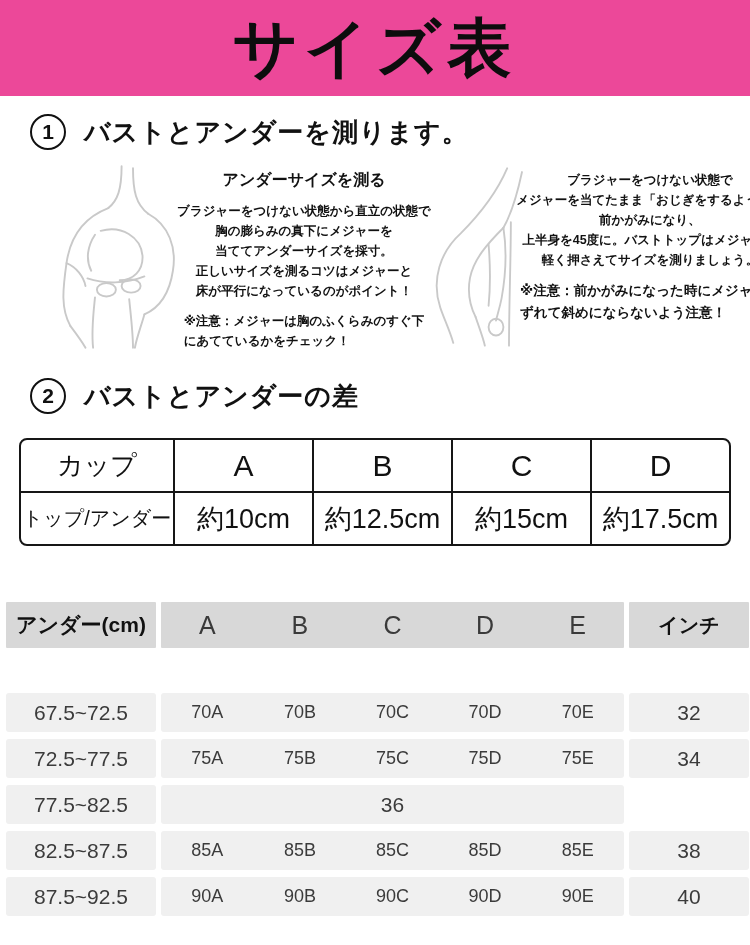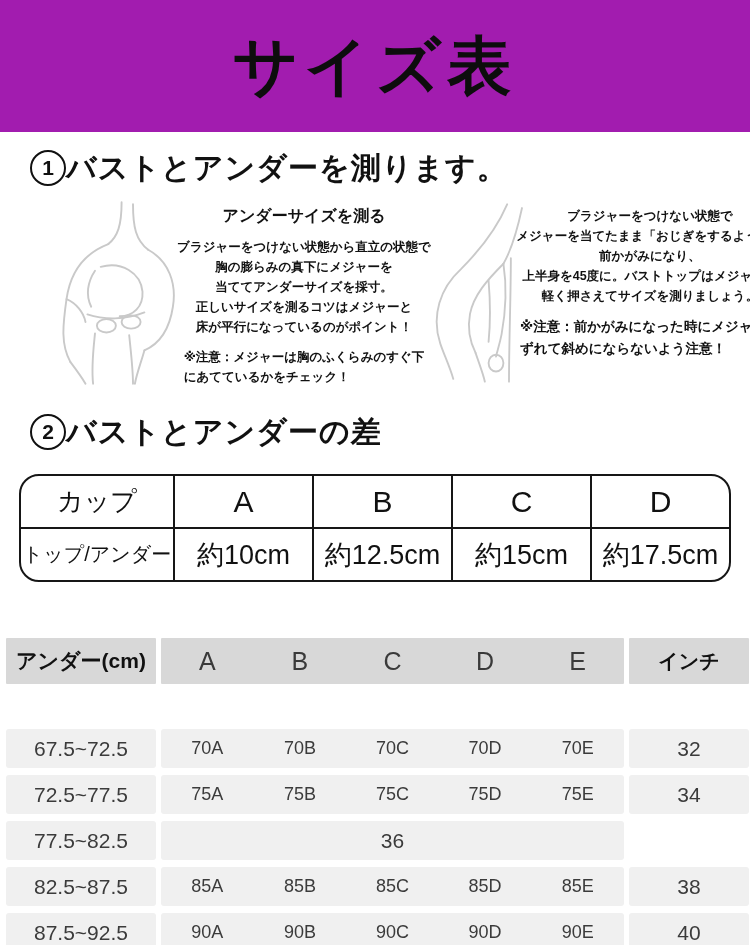--- a/index.html
+++ b/index.html
@@ -1,39 +1,39 @@
 <!DOCTYPE html>
 <html><head>
 <meta charset="utf-8">
 <style>
   html,body{margin:0;padding:0;background:#fff;}
   .page{width:750px;height:945px;overflow:hidden;background:#fff;
         font-family:"Liberation Sans","DejaVu Sans",sans-serif;color:#111;}
   
-  .banner{height:132px;background:#a21caf;display:flex;align-items:center;justify-content:center;}
+  .banner{height:96px;background:#ec4899;display:flex;align-items:center;justify-content:center;}
   .banner-title{font-size:64px;font-weight:800;letter-spacing:6px;color:#0d0d0d;}
   
   .heading{display:flex;align-items:center;margin:14px 0 0 30px;height:44px;}
   .circ-num{width:32px;height:32px;border:2px solid #111;border-radius:50%;
             display:inline-flex;align-items:center;justify-content:center;
             font-size:21px;font-weight:700;flex:0 0 auto;}
-  .heading-label{font-size:30px;font-weight:800;margin-left:0;letter-spacing:1px;}
+  .heading-label{font-size:26px;font-weight:800;margin-left:18px;letter-spacing:1px;}
   
   .measure{display:flex;margin-top:4px;height:202px;padding-left:38px;}
   .fig{flex:0 0 auto;}
   .tblock{flex:0 0 auto;display:flex;flex-direction:column;align-items:center;text-align:left;padding-top:12px;}
   .tblock.left{width:228px;}
   .tblock.right{width:232px;margin-left:-14px;}
   .tblock-title{font-weight:800;font-size:16px;margin-bottom:10px;}
   .tblock.right .tblock-title{font-size:15px;}
   .tblock-line{font-size:12.5px;font-weight:600;line-height:1.6;white-space:nowrap;}
   .tblock-note{margin-top:10px;}
   .tblock.right .tblock-note .tblock-line{font-size:13.5px;font-weight:700;}
   
-  .cup-table{width:708px;margin:20px auto 0;border:2px solid #161616;border-radius:20px;
+  .cup-table{width:708px;margin:20px auto 0;border:2px solid #161616;border-radius:8px;
              overflow:hidden;display:grid;grid-template-columns:152px 1fr 1fr 1fr 1fr;}
   .cup-cell{display:flex;align-items:center;justify-content:center;height:51px;
             border-top:2px solid #161616;border-left:2px solid #161616;font-size:27px;}
   .cup-cell.r0{border-top:none;}
   .cup-cell.c0{border-left:none;}
   .cup-cell.lbl{font-size:26px;}
   .cup-cell.sublbl{font-size:20px;}
   .cup-cell.letter{font-size:30px;font-weight:400;}
   
   .size-header,.size-row{display:grid;grid-template-columns:150px 463px 120px;column-gap:5px;

